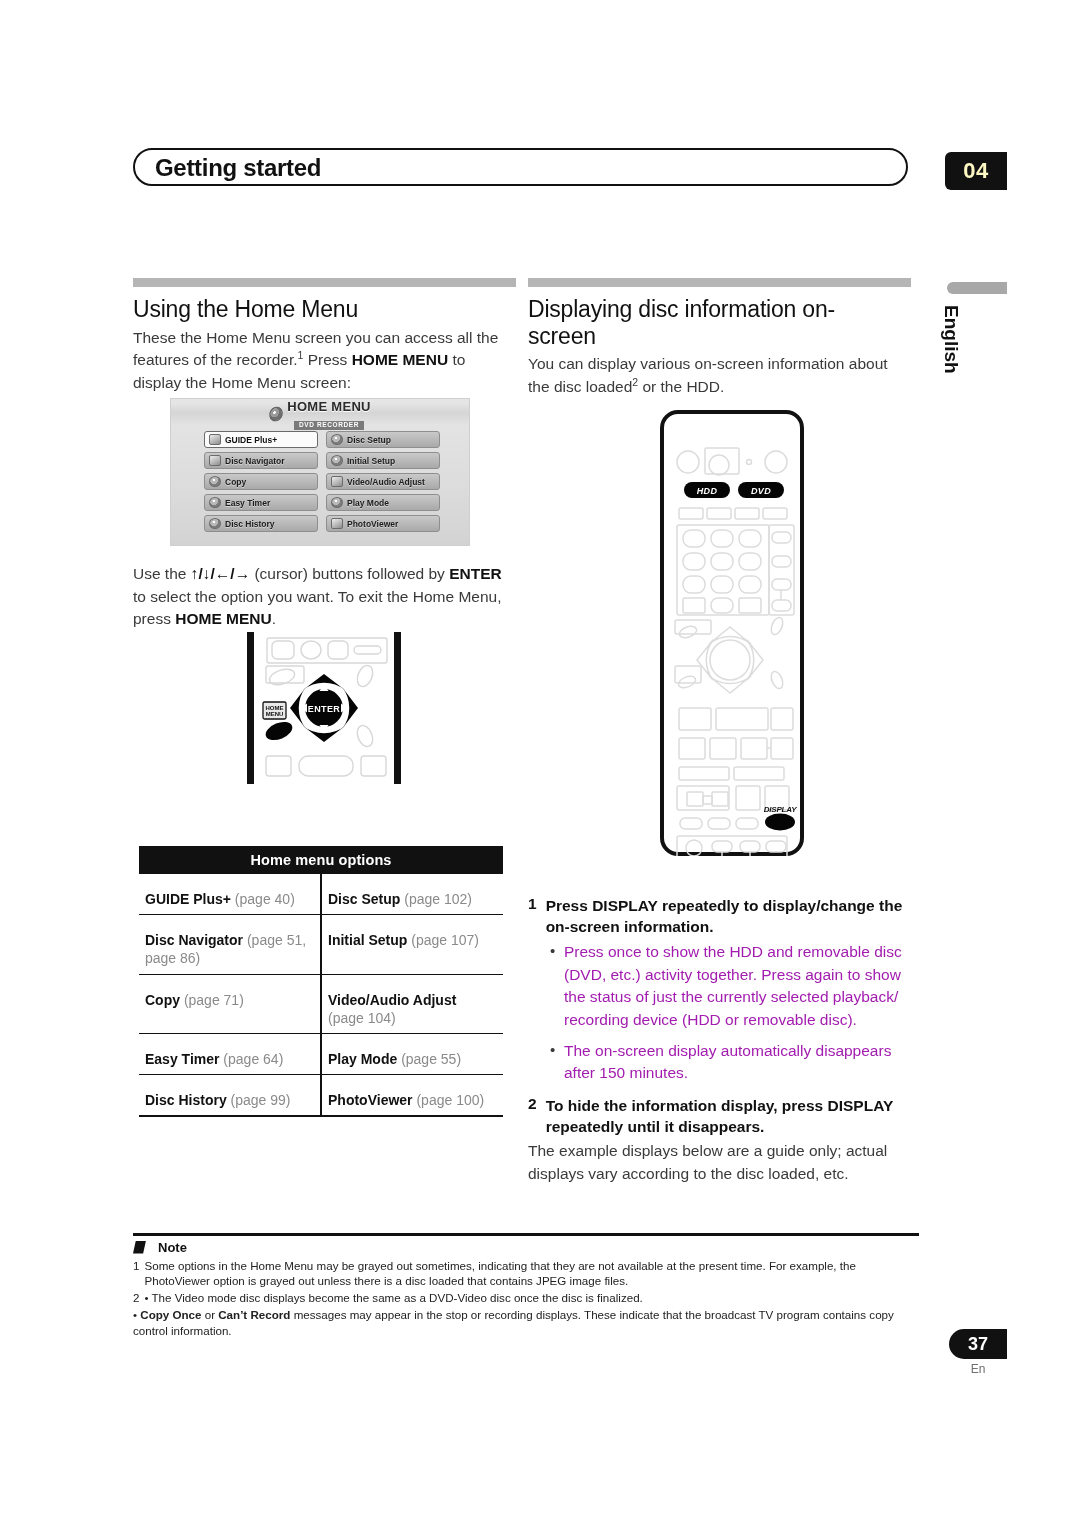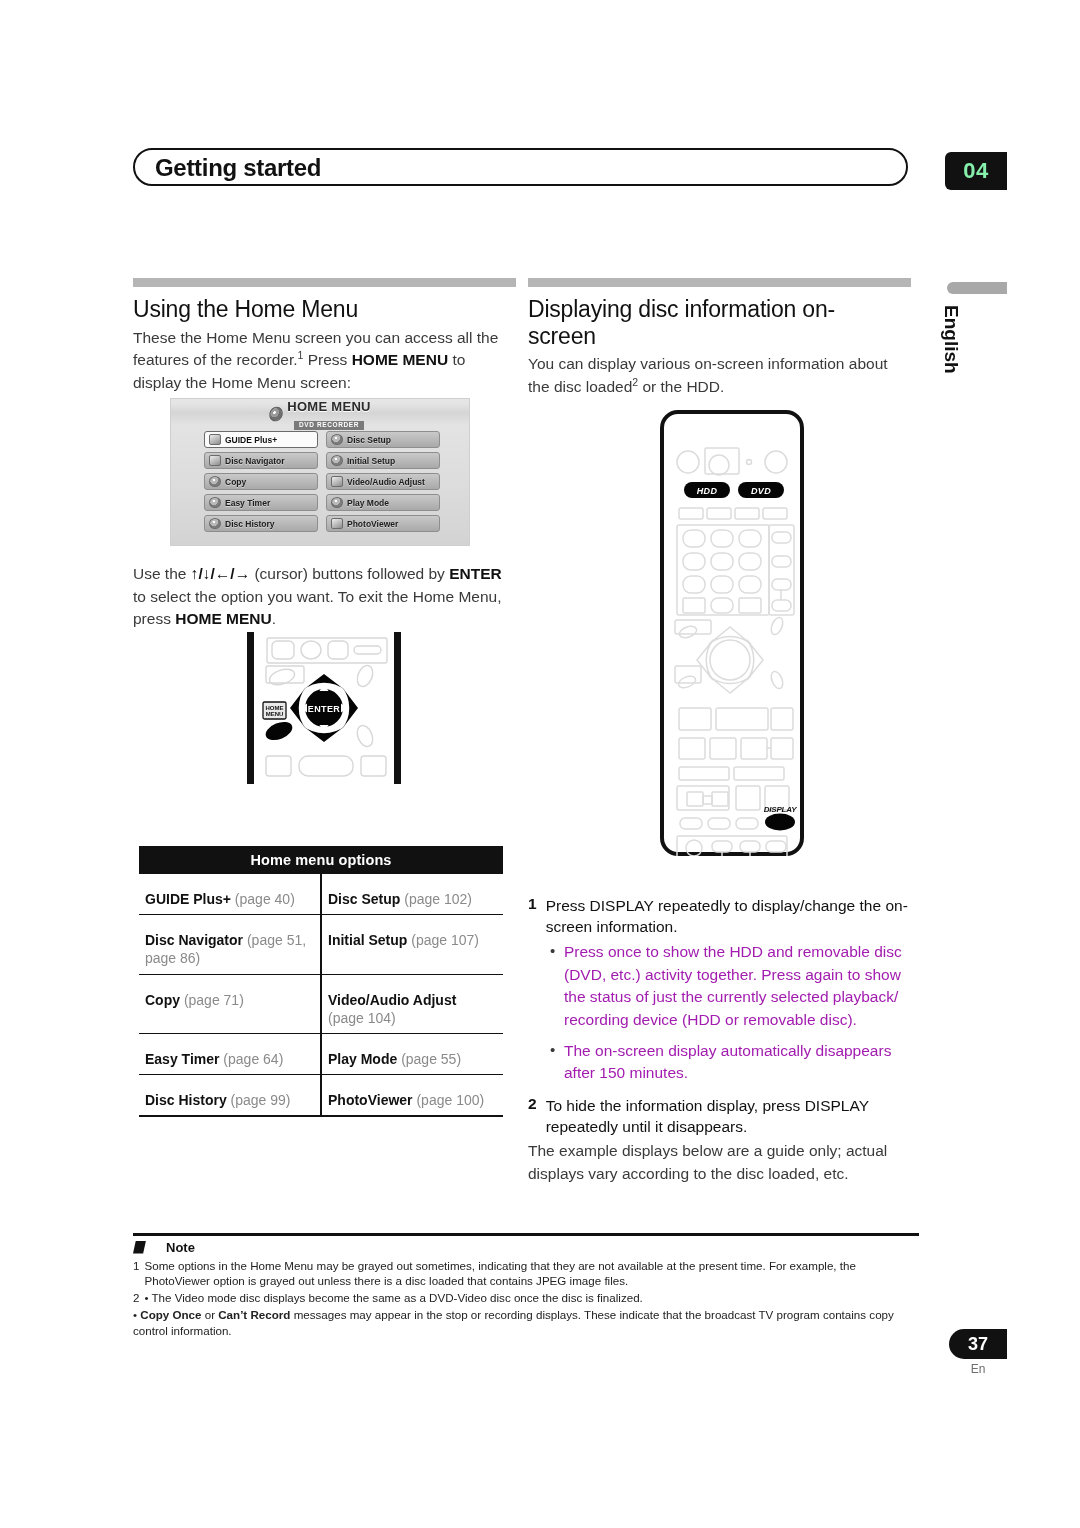--- a/index.html
+++ b/index.html
@@ -21,21 +21,21 @@
     position:absolute; left:0; top:0; width:775px; height:38px;
     border:2px solid #111; border-radius:19px; background:#fff;
   }
   .header-title {
     position:absolute; left:22px; top:6px;
     font-size:24px; font-weight:bold; letter-spacing:-0.3px; color:#111;
   }
   .chapter-badge {
     position:absolute; left:945px; top:152px; width:62px; height:38px;
     background:#111; border-radius:6px 0 0 6px;
-    color:#86efac; font-size:22px; font-weight:bold;
+    color:#fef9c3; font-size:22px; font-weight:bold;
     display:flex; align-items:center; justify-content:center;
     letter-spacing:0.5px;
   }
 
   
   .side-tab-bar {
     position:absolute; left:947px; top:282px; width:60px; height:12px;
     background:#a8a8a8; border-radius:6px 0 0 6px;
   }
   .side-tab-label {
@@ -135,34 +135,34 @@
     border-bottom:1.5px solid #111;
   }
   .opt-table td:first-child { border-right:2.5px solid #111; }
   .opt-table tr:last-child td { border-bottom:2.5px solid #111; }
   .opt-name { font-weight:bold; color:#111; }
   .opt-page { color:#8a8a8a; }
 
   
   .step { margin:0 0 2px 0; display:flex; gap:9px; }
   .step-num { font-size:15.5px; font-weight:bold; color:#111; flex:none; }
-  .step-text { font-size:15.5px; font-weight:normal; color:#111; line-height:1.36; }
+  .step-text { font-size:15.5px; font-weight:bold; color:#111; line-height:1.36; }
   ul.bullets { margin:4px 0 10px 0; padding:0 0 0 22px; list-style:none; }
   ul.bullets li {
     position:relative; font-size:15.5px; line-height:1.46; color:#a21caf;
     margin-bottom:8px; padding-left:14px;
   }
   ul.bullets li:before {
     content:"•"; position:absolute; left:0; top:-1px; font-size:15px; color:#3a3a3a;
   }
 
   
   .notes { position:absolute; left:133px; top:1233px; width:786px; }
   .notes-rule { height:2.5px; background:#111; margin-bottom:4px; }
-  .notes-head { display:flex; align-items:center; gap:20px; margin-bottom:3px; }
+  .notes-head { display:flex; align-items:center; gap:12px; margin-bottom:3px; }
   .note-flag {
     width:13px; height:13px; background:#111;
     clip-path: polygon(22% 0,100% 0,78% 100%,0 100%);
   }
   .notes-title { font-size:13px; font-weight:bold; color:#111; }
   .note-item { display:flex; gap:5px; font-size:11.6px; line-height:1.36; color:#222; margin-bottom:1px; }
   .note-idx { flex:none; }
   .note-body { flex:1; }
   .note-sub { padding-left:0px; }
 

